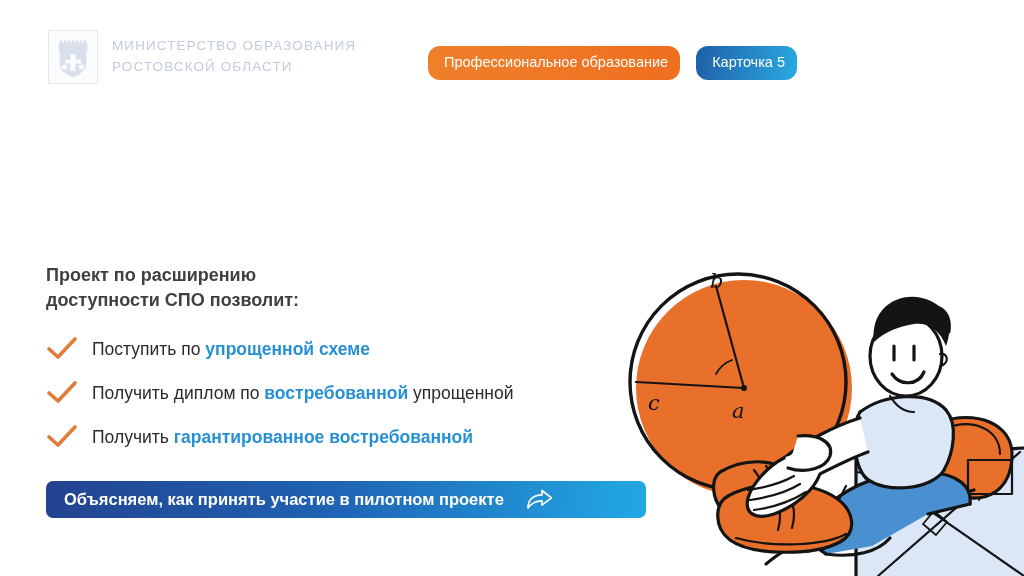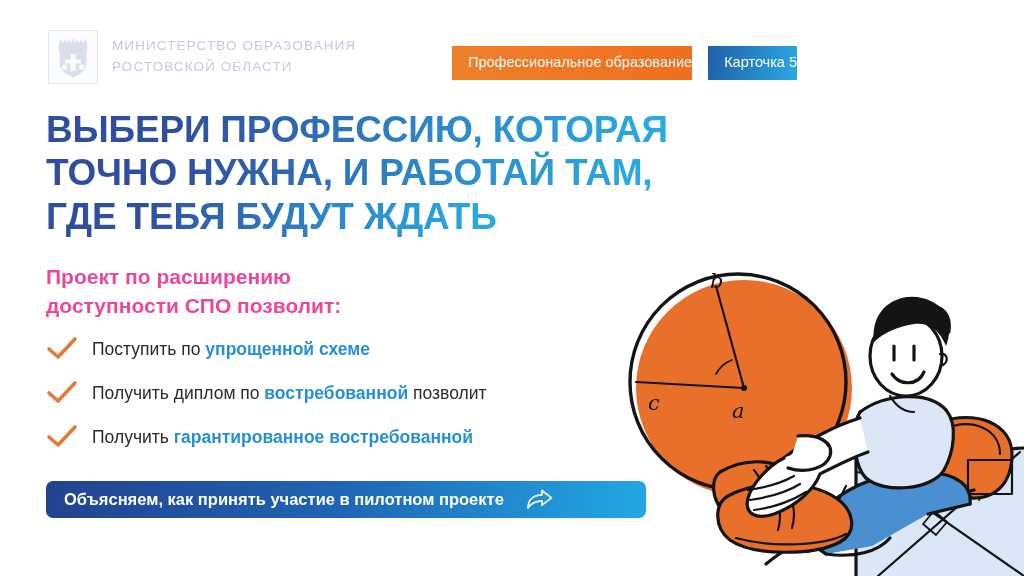--- a/index.html
+++ b/index.html
@@ -36,25 +36,25 @@
     text-transform: uppercase;
     white-space: pre-line;
   }
 
   
   #badge-row {
     position: absolute; right: 24px; top: 46px;
     display: flex; align-items: center; gap: 16px;
   }
   .badge {
-    border-radius: 0;
+    border-radius: 12px;
     color: #ffffff;
     font-size: 14.5px;
     line-height: 1;
-    padding: 9px 0 10px 16px;
+    padding: 9px 12px 10px 16px;
     white-space: nowrap;
   }
   #badge-category { background: linear-gradient(90deg, #ef7f2a 0%, #ef6f1f 100%); }
   #badge-number   { background: linear-gradient(100deg, #1f5fa8 0%, #2aa9e0 100%); }
 
   
   #headline {
     position: absolute; left: 46px; top: 108px;
     width: 640px;
     font-size: 37px;
@@ -70,22 +70,22 @@
     -webkit-background-clip: text;
     background-clip: text;
     color: transparent;
     -webkit-text-fill-color: transparent;
   }
 
   
   #subtitle {
     position: absolute; left: 46px; top: 263px;
     width: 420px;
-    color: #ec4899;
-    font-size: 21px;
+    color: #404040;
+    font-size: 18px;
     font-weight: bold;
     line-height: 1.38;
     white-space: pre-line;
   }
 
   
   #bullets {
     position: absolute; left: 46px; top: 327px;
     width: 620px;
   }
@@ -154,46 +154,41 @@
     </div>
     <div id="ministry-text">МИНИСТЕРСТВО ОБРАЗОВАНИЯ
 РОСТОВСКОЙ ОБЛАСТИ</div>
   </div>
 
   <div id="badge-row">
     <div class="badge" id="badge-category">Профессиональное образование</div>
     <div class="badge" id="badge-number">Карточка 5</div>
   </div>
 
-  <h1 id="headline">
-    <span class="hl-line">ВЫБЕРИ ПРОФЕССИЮ, КОТОРАЯ</span>
-    <span class="hl-line">ТОЧНО НУЖНА, И РАБОТАЙ ТАМ,</span>
-    <span class="hl-line">ГДЕ ТЕБЯ БУДУТ ЖДАТЬ</span>
-  </h1>
 
   <div id="subtitle">Проект по расширению
 доступности СПО позволит:</div>
 
   <div id="bullets">
 
     <div class="bullet-row">
       <svg class="check-icon" viewBox="0 0 32 26" aria-hidden="true">
         <path d="M3 13 L12 21 L29 3" fill="none" stroke="#e07b39" stroke-width="3.6" stroke-linecap="round" stroke-linejoin="round"></path>
       </svg>
       <div class="bullet-text">
         <span>Поступить по </span><span class="hi">упрощенной схеме</span><span></span>
       </div>
     </div>
 
     <div class="bullet-row">
       <svg class="check-icon" viewBox="0 0 32 26" aria-hidden="true">
         <path d="M3 13 L12 21 L29 3" fill="none" stroke="#e07b39" stroke-width="3.6" stroke-linecap="round" stroke-linejoin="round"></path>
       </svg>
       <div class="bullet-text">
-        <span>Получить диплом по </span><span class="hi">востребованной</span><span> позволит</span>
+        <span>Получить диплом по </span><span class="hi">востребованной</span><span> упрощенной</span>
       </div>
     </div>
 
     <div class="bullet-row">
       <svg class="check-icon" viewBox="0 0 32 26" aria-hidden="true">
         <path d="M3 13 L12 21 L29 3" fill="none" stroke="#e07b39" stroke-width="3.6" stroke-linecap="round" stroke-linejoin="round"></path>
       </svg>
       <div class="bullet-text">
         <span>Получить </span><span class="hi">гарантированное востребованной</span><span></span>
       </div>

